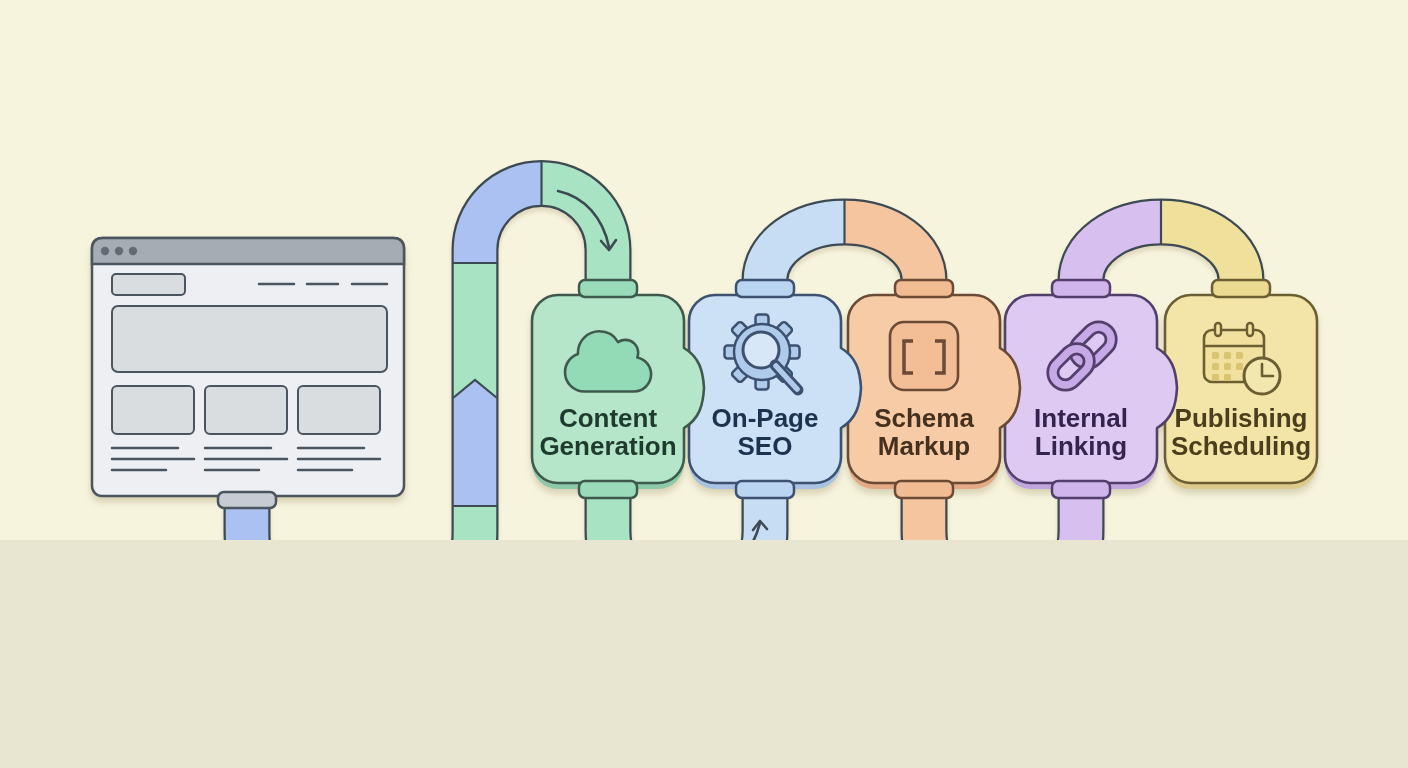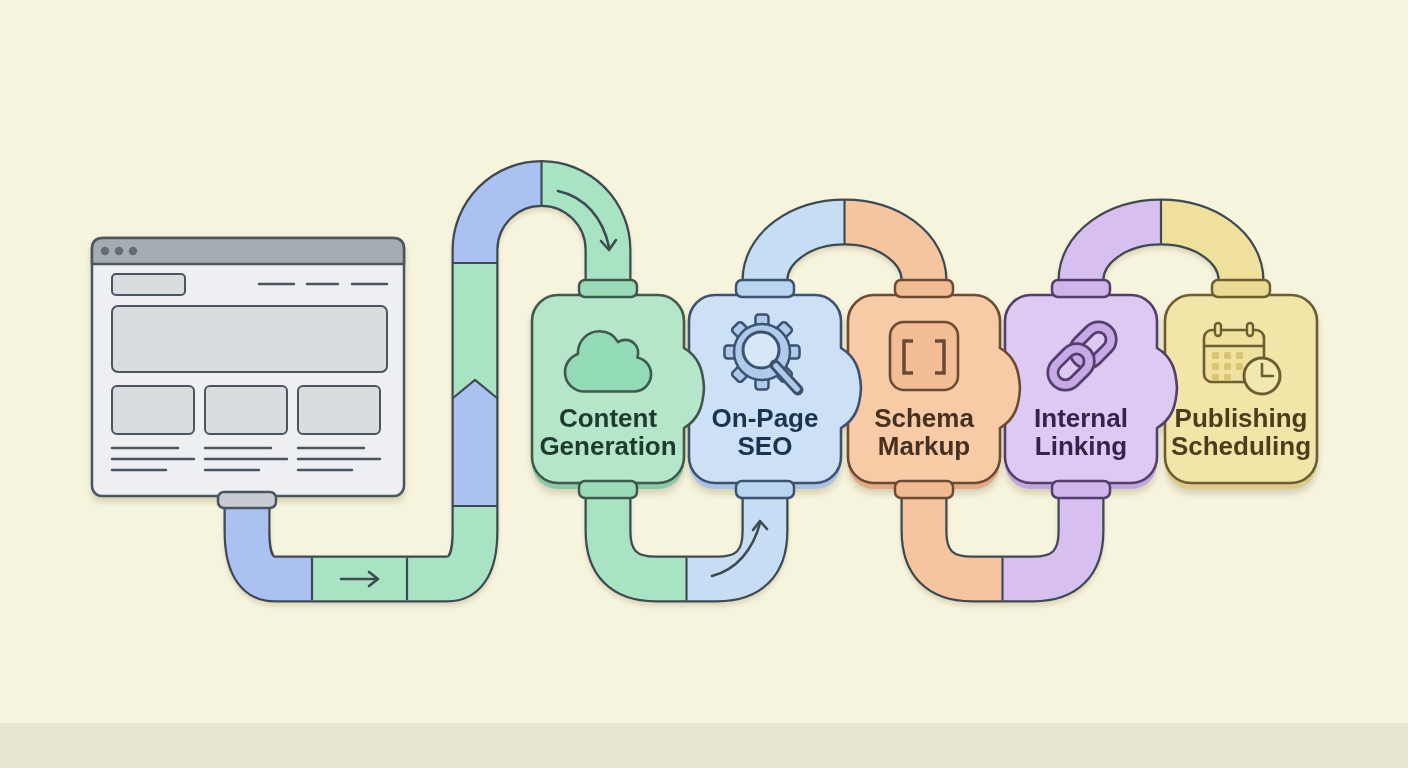--- a/index.html
+++ b/index.html
@@ -1,16 +1,16 @@
 <!DOCTYPE html>
 <html><head>
 <meta charset="utf-8">
 <style>
   html,body{margin:0;padding:0;background:#e8e5d0;}
-  .stage{width:1408px;height:723px;position:relative;overflow:hidden;
+  .stage{width:1408px;height:540px;position:relative;overflow:hidden;
          font-family:"Liberation Sans",sans-serif;}
   svg{display:block;}
   .soft-shadow{filter:drop-shadow(0 5px 3px rgba(125,110,60,0.25));}
   .pipe-shadow{filter:drop-shadow(0 4px 2px rgba(125,110,60,0.20));}
   text.stage-label{font-family:"Liberation Sans",sans-serif;font-weight:bold;
                    font-size:26px;text-anchor:middle;}
 </style>
 </head>
 <body>
 

